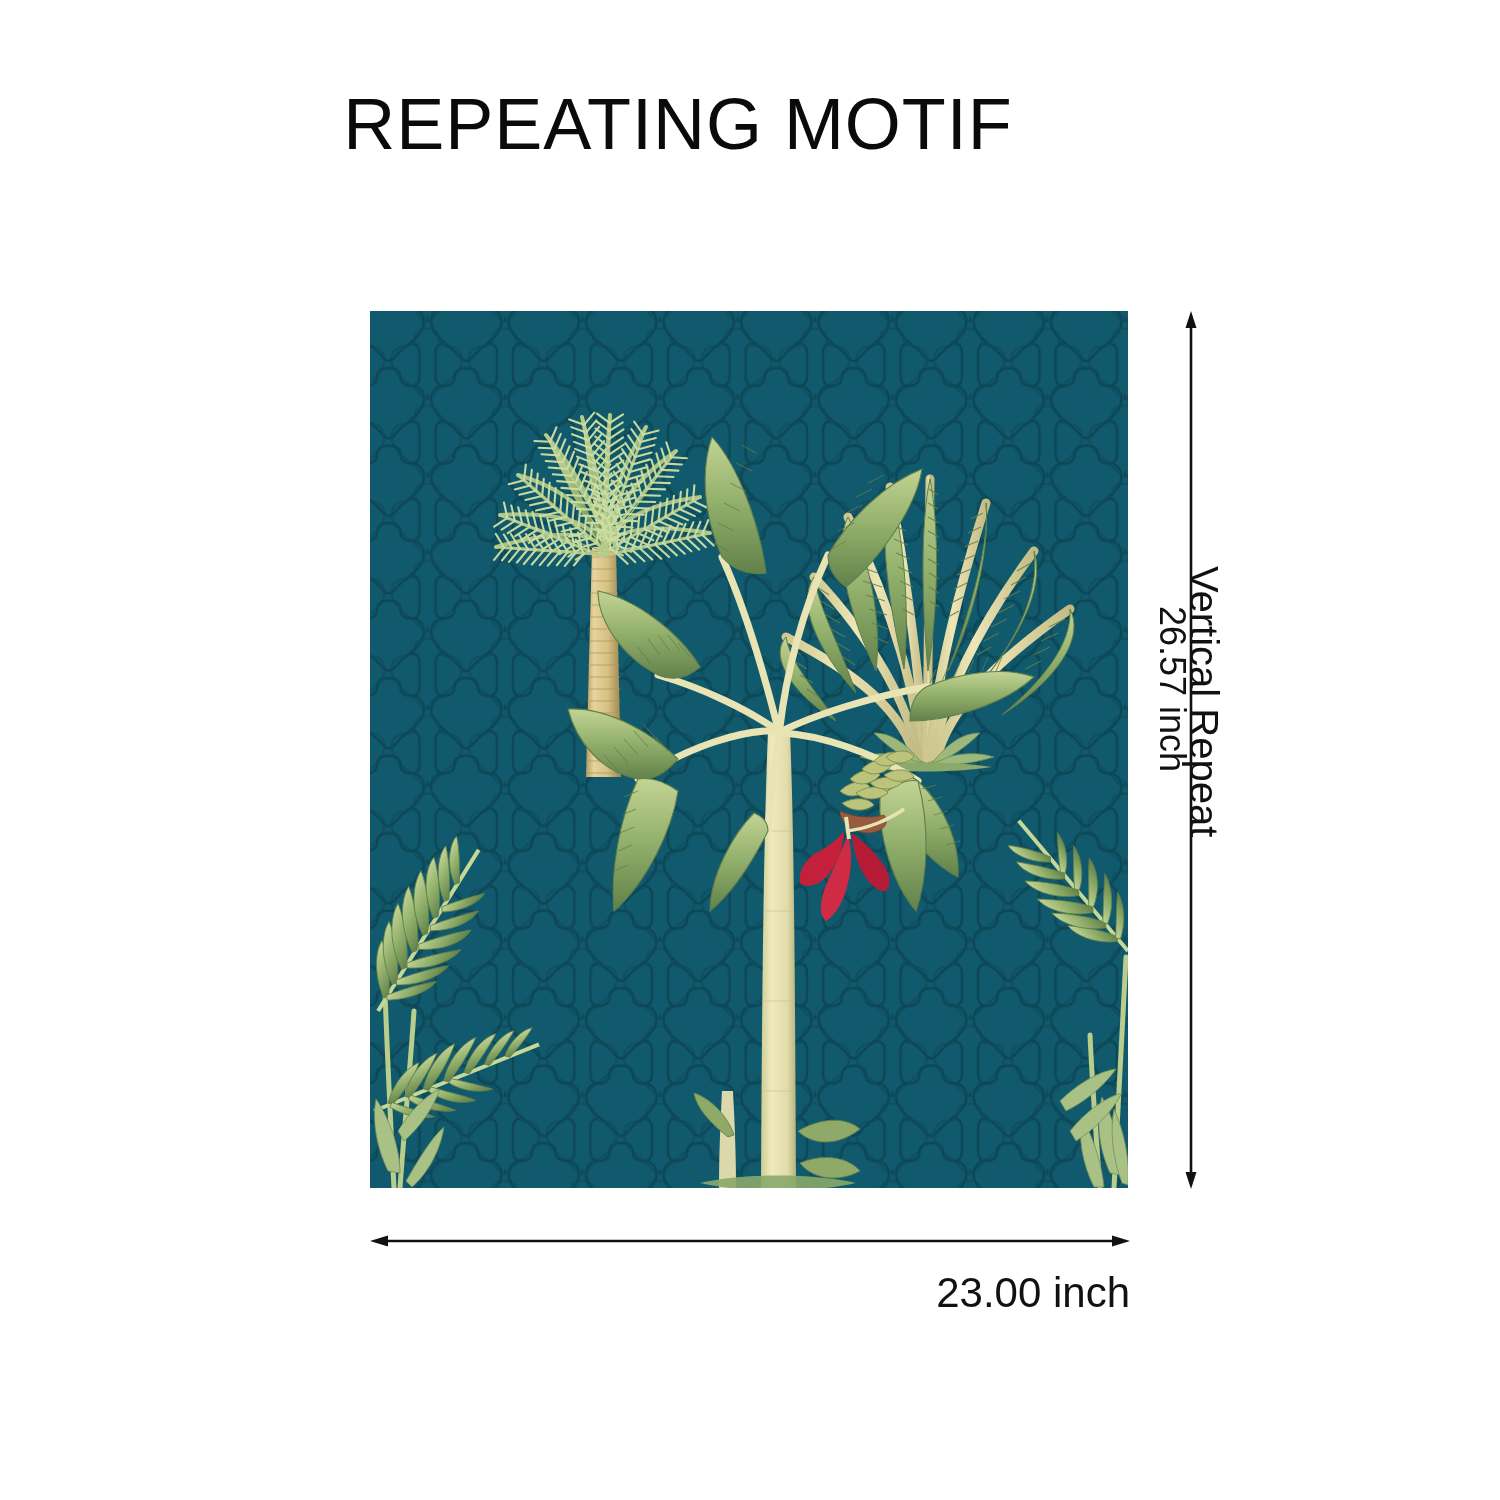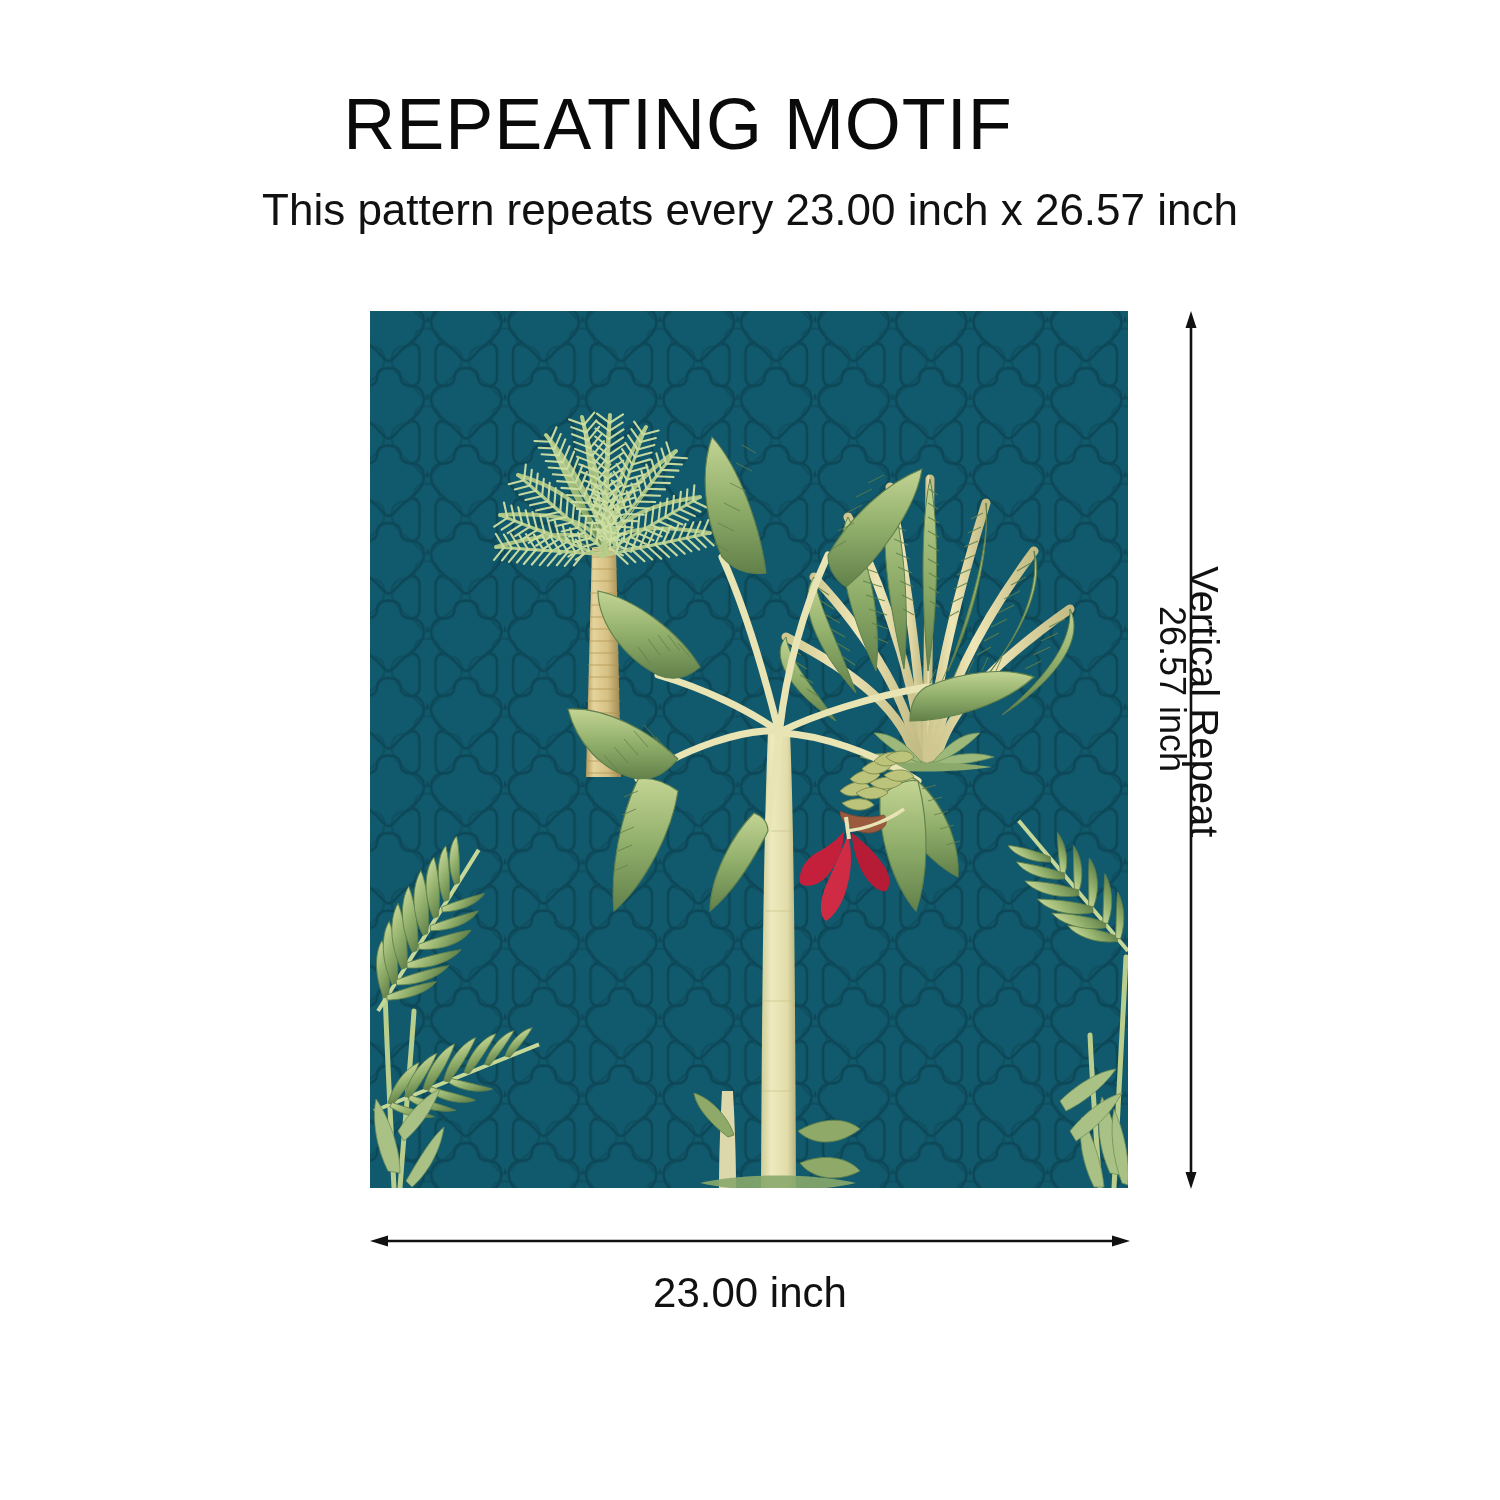--- a/index.html
+++ b/index.html
@@ -40,35 +40,34 @@
     font-size:40px;line-height:56px;white-space:nowrap;color:#111;
   }
   .vlabel2{
     position:absolute;left:1196px;top:606px;
     width:300px;height:48px;
     transform:rotate(90deg);transform-origin:0 0;
     font-size:36px;line-height:48px;white-space:nowrap;color:#111;
   }
 
   .hlabel1{
-    position:absolute;left:370px;top:1272px;width:760px;text-align:center;
+    position:absolute;left:370px;top:1272px;width:760px;text-align:right;
     font-size:42px;line-height:1;color:#111;
   }
   .hlabel2{
     position:absolute;left:370px;top:1336px;width:760px;text-align:center;
     font-size:42px;line-height:1;color:#111;
   }
 </style>
 </head>
 <body>
 
 <div class="stage">
 
   <div class="title">REPEATING MOTIF</div>
-  <div class="subtitle">This pattern repeats every 23.00 inch x 26.57 inch</div>
 
   <div class="swatch">
 
     <svg class="trellis" viewBox="0 0 758 877" preserveAspectRatio="none" xmlns="http://www.w3.org/2000/svg">
       <defs>
         <pattern id="quatre" x="-20" y="-24" width="77.5" height="77.5" patternUnits="userSpaceOnUse">
           <g fill="none" stroke="#0c4858" stroke-width="2.6">
 
             <path d="M38.75 3.6
                      C 30 3.6 27 8 27 13

